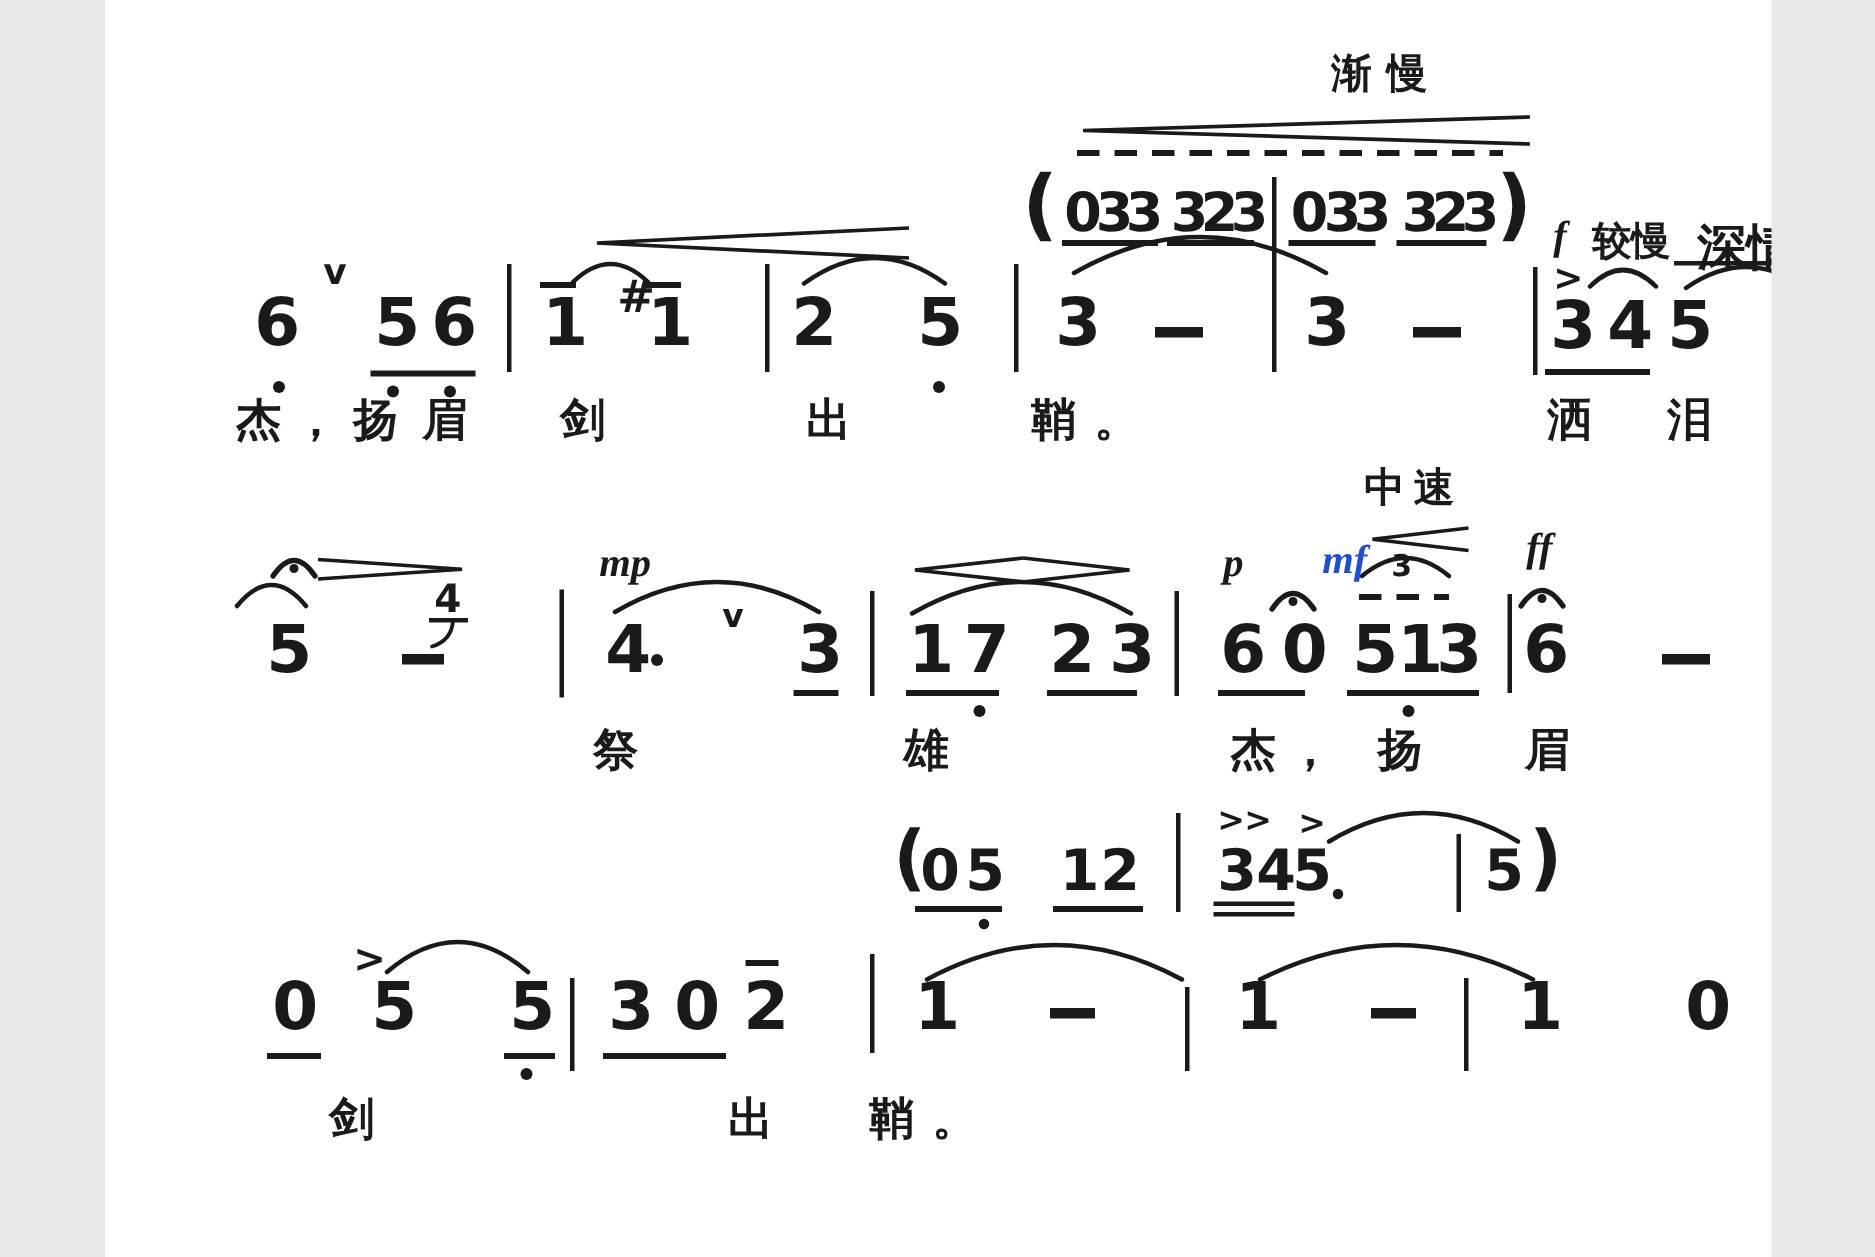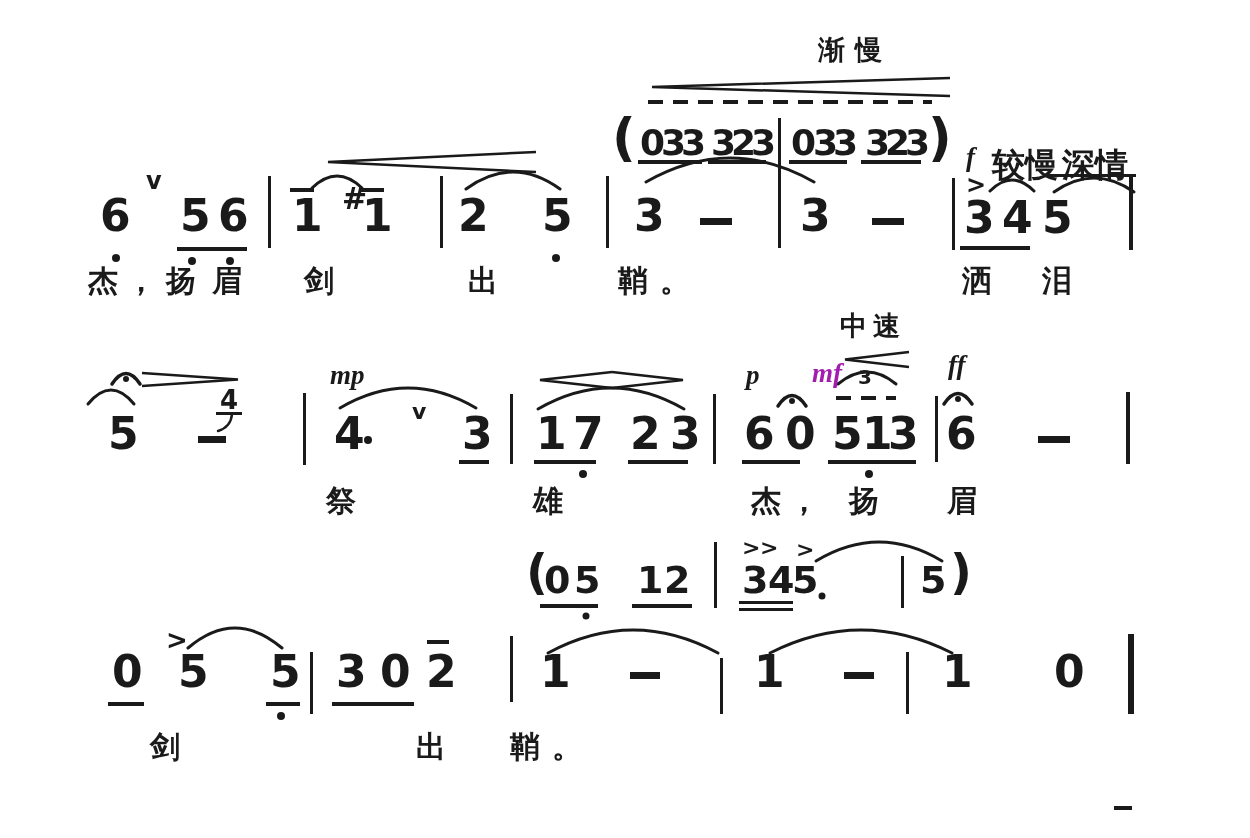--- a/index.html
+++ b/index.html
@@ -1,18 +1,18 @@
 <!DOCTYPE html>
 <html><head>
 <meta charset="utf-8">
 <style>
   html,body{margin:0;padding:0;background:#e8e8e8;}
   #sheet{
     position:relative;
-    width:1250px;height:838px;
+    width:1111px;height:838px;
     margin:0 auto;
     background:#ffffff;
     overflow:hidden;
     font-family:"DejaVu Sans","Liberation Sans",sans-serif;
   }
   #lineart{position:absolute;left:0;top:0;z-index:1;}
   .tok{position:absolute;line-height:1;white-space:pre;z-index:2;}
   .n{font-family:"DejaVu Sans","Liberation Sans",sans-serif;font-weight:700;}
   .cn{font-family:"DejaVu Sans","Liberation Sans",sans-serif;font-weight:600;}
   .dyn{font-family:"Liberation Serif","DejaVu Serif",serif;font-style:italic;font-weight:700;font-size:27px;}
@@ -129,21 +129,21 @@
     <span class="tok n" style="left: 180px; top: 194.28px; font-size: 44px; color: rgb(26, 26, 26);">5</span>
     <span class="tok n" style="left: 218px; top: 194.28px; font-size: 44px; color: rgb(26, 26, 26);">6</span>
     <span class="tok n" style="left: 292px; top: 194.28px; font-size: 44px; color: rgb(26, 26, 26);">1</span>
     <span class="tok n" style="left: 342px; top: 184.1px; font-size: 30px; color: rgb(26, 26, 26);">#</span>
     <span class="tok n" style="left: 362px; top: 194.28px; font-size: 44px; color: rgb(26, 26, 26);">1</span>
     <span class="tok n" style="left: 458px; top: 194.28px; font-size: 44px; color: rgb(26, 26, 26);">2</span>
     <span class="tok n" style="left: 542px; top: 194.28px; font-size: 44px; color: rgb(26, 26, 26);">5</span>
     <span class="tok n" style="left: 634px; top: 194.28px; font-size: 44px; color: rgb(26, 26, 26);">3</span>
     <span class="tok n" style="left: 800px; top: 194.28px; font-size: 44px; color: rgb(26, 26, 26);">3</span>
     <span class="tok dyn" style="left: 966px; top: 143.84px; color: rgb(26, 26, 26);">f</span>
-    <span class="tok cn" style="left: 992px; top: 148px; font-size: 33px; color: rgb(26, 26, 26);">较慢</span>
+    <span class="tok cn" style="left: 992px; top: 148px; font-size: 26px; color: rgb(26, 26, 26);">较慢</span>
     <span class="tok cn" style="left: 1062px; top: 148px; font-size: 33px; color: rgb(26, 26, 26);">深情</span>
     <span class="tok n" style="left: 966px; top: 172.88px; font-size: 24px; color: rgb(26, 26, 26);">&gt;</span>
     <span class="tok n" style="left: 964px; top: 196.28px; font-size: 44px; color: rgb(26, 26, 26);">3</span>
     <span class="tok n" style="left: 1002px; top: 196.28px; font-size: 44px; color: rgb(26, 26, 26);">4</span>
     <span class="tok n" style="left: 1042px; top: 196.28px; font-size: 44px; color: rgb(26, 26, 26);">5</span>
     <span class="tok cn" style="left: 88px; top: 265.6px; font-size: 30px; color: rgb(26, 26, 26);">杰</span>
     <span class="tok cn" style="left: 126px; top: 265.6px; font-size: 30px; color: rgb(26, 26, 26);">，</span>
     <span class="tok cn" style="left: 166px; top: 265.6px; font-size: 30px; color: rgb(26, 26, 26);">扬</span>
     <span class="tok cn" style="left: 212px; top: 265.6px; font-size: 30px; color: rgb(26, 26, 26);">眉</span>
     <span class="tok cn" style="left: 304px; top: 265.6px; font-size: 30px; color: rgb(26, 26, 26);">剑</span>
@@ -158,21 +158,21 @@
     <span class="tok n" style="left: 334px; top: 412.28px; font-size: 44px; color: rgb(26, 26, 26);">4</span>
     <span class="tok n" style="left: 412px; top: 401.14px; font-size: 22px; color: rgb(26, 26, 26);">v</span>
     <span class="tok n" style="left: 462px; top: 412.28px; font-size: 44px; color: rgb(26, 26, 26);">3</span>
     <span class="tok n" style="left: 536px; top: 412.28px; font-size: 44px; color: rgb(26, 26, 26);">1</span>
     <span class="tok n" style="left: 573px; top: 412.28px; font-size: 44px; color: rgb(26, 26, 26);">7</span>
     <span class="tok n" style="left: 630px; top: 412.28px; font-size: 44px; color: rgb(26, 26, 26);">2</span>
     <span class="tok n" style="left: 670px; top: 412.28px; font-size: 44px; color: rgb(26, 26, 26);">3</span>
     <span class="tok dyn" style="left: 746px; top: 361.84px; color: rgb(26, 26, 26);">p</span>
     <span class="tok n" style="left: 744px; top: 412.28px; font-size: 44px; color: rgb(26, 26, 26);">6</span>
     <span class="tok n" style="left: 785px; top: 412.28px; font-size: 44px; color: rgb(26, 26, 26);">0</span>
-    <span class="tok dyn" style="left: 812px; top: 359.84px; color: #a21caf; font-family: Liberation Serif, serif;">mf</span>
+    <span class="tok dyn" style="left: 812px; top: 359.84px; color: #1d4ed8; font-family: Liberation Serif, serif;">mf</span>
     <span class="tok cn" style="left: 840px; top: 311.84px; font-size: 27px; letter-spacing: 6px; color: rgb(26, 26, 26);">中速</span>
     <span class="tok n" style="left: 858px; top: 367.4px; font-size: 20px; color: rgb(26, 26, 26);">3</span>
     <span class="tok n" style="left: 832px; top: 412.28px; font-size: 44px; color: rgb(26, 26, 26);">5</span>
     <span class="tok n" style="left: 862px; top: 412.28px; font-size: 44px; color: rgb(26, 26, 26);">1</span>
     <span class="tok n" style="left: 888px; top: 412.28px; font-size: 44px; color: rgb(26, 26, 26);">3</span>
     <span class="tok dyn" style="left: 948px; top: 351.84px; color: rgb(26, 26, 26);">ff</span>
     <span class="tok n" style="left: 946px; top: 412.28px; font-size: 44px; color: rgb(26, 26, 26);">6</span>
     <span class="tok cn" style="left: 326px; top: 485.6px; font-size: 30px; color: rgb(26, 26, 26);">祭</span>
     <span class="tok cn" style="left: 533px; top: 485.6px; font-size: 30px; color: rgb(26, 26, 26);">雄</span>
     <span class="tok cn" style="left: 751px; top: 485.6px; font-size: 30px; color: rgb(26, 26, 26);">杰</span>

